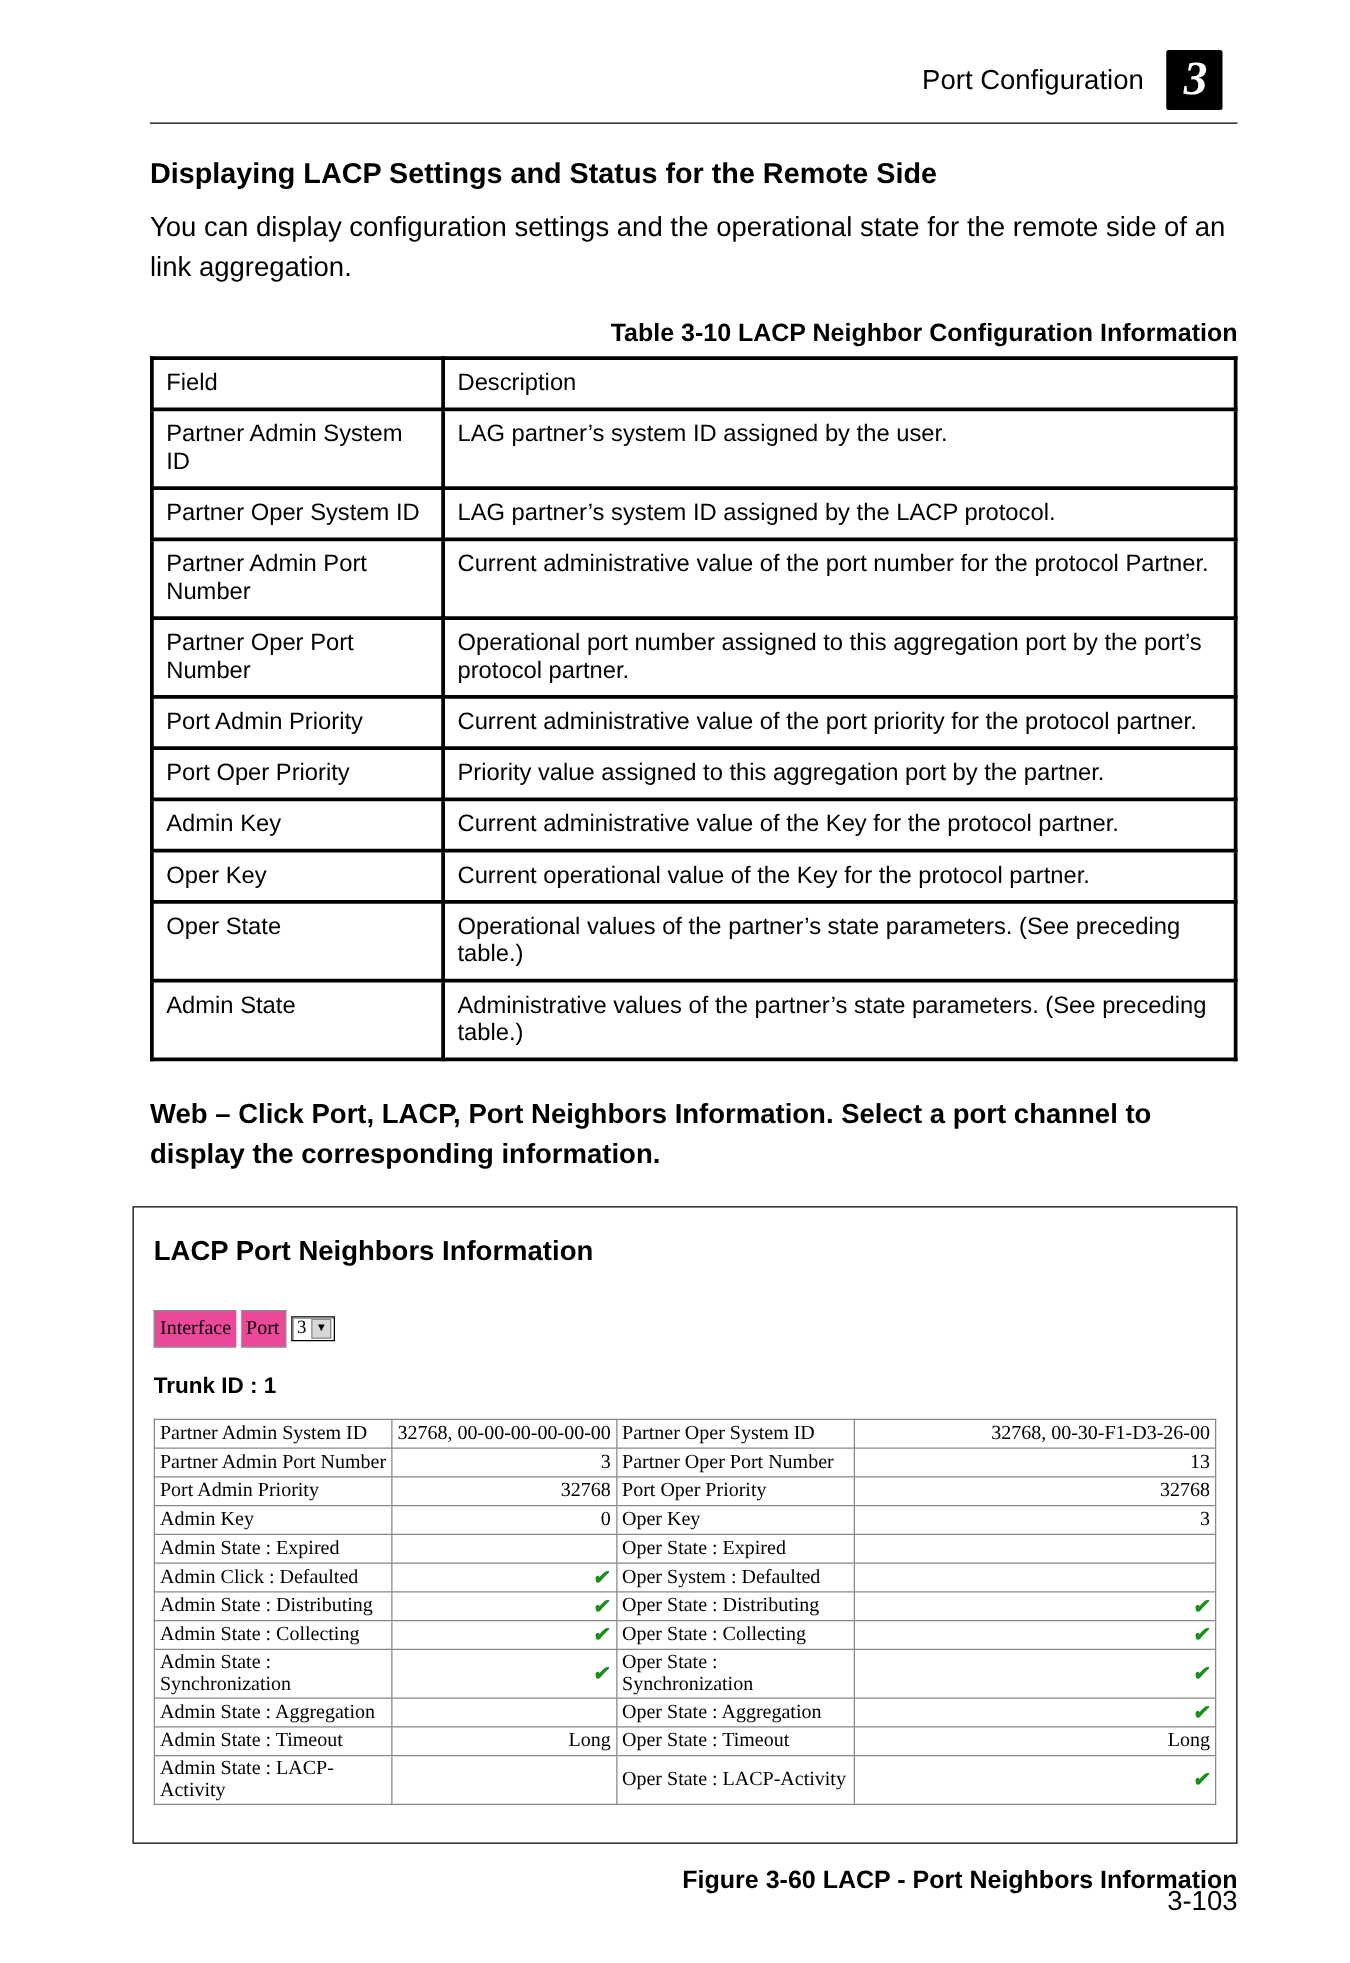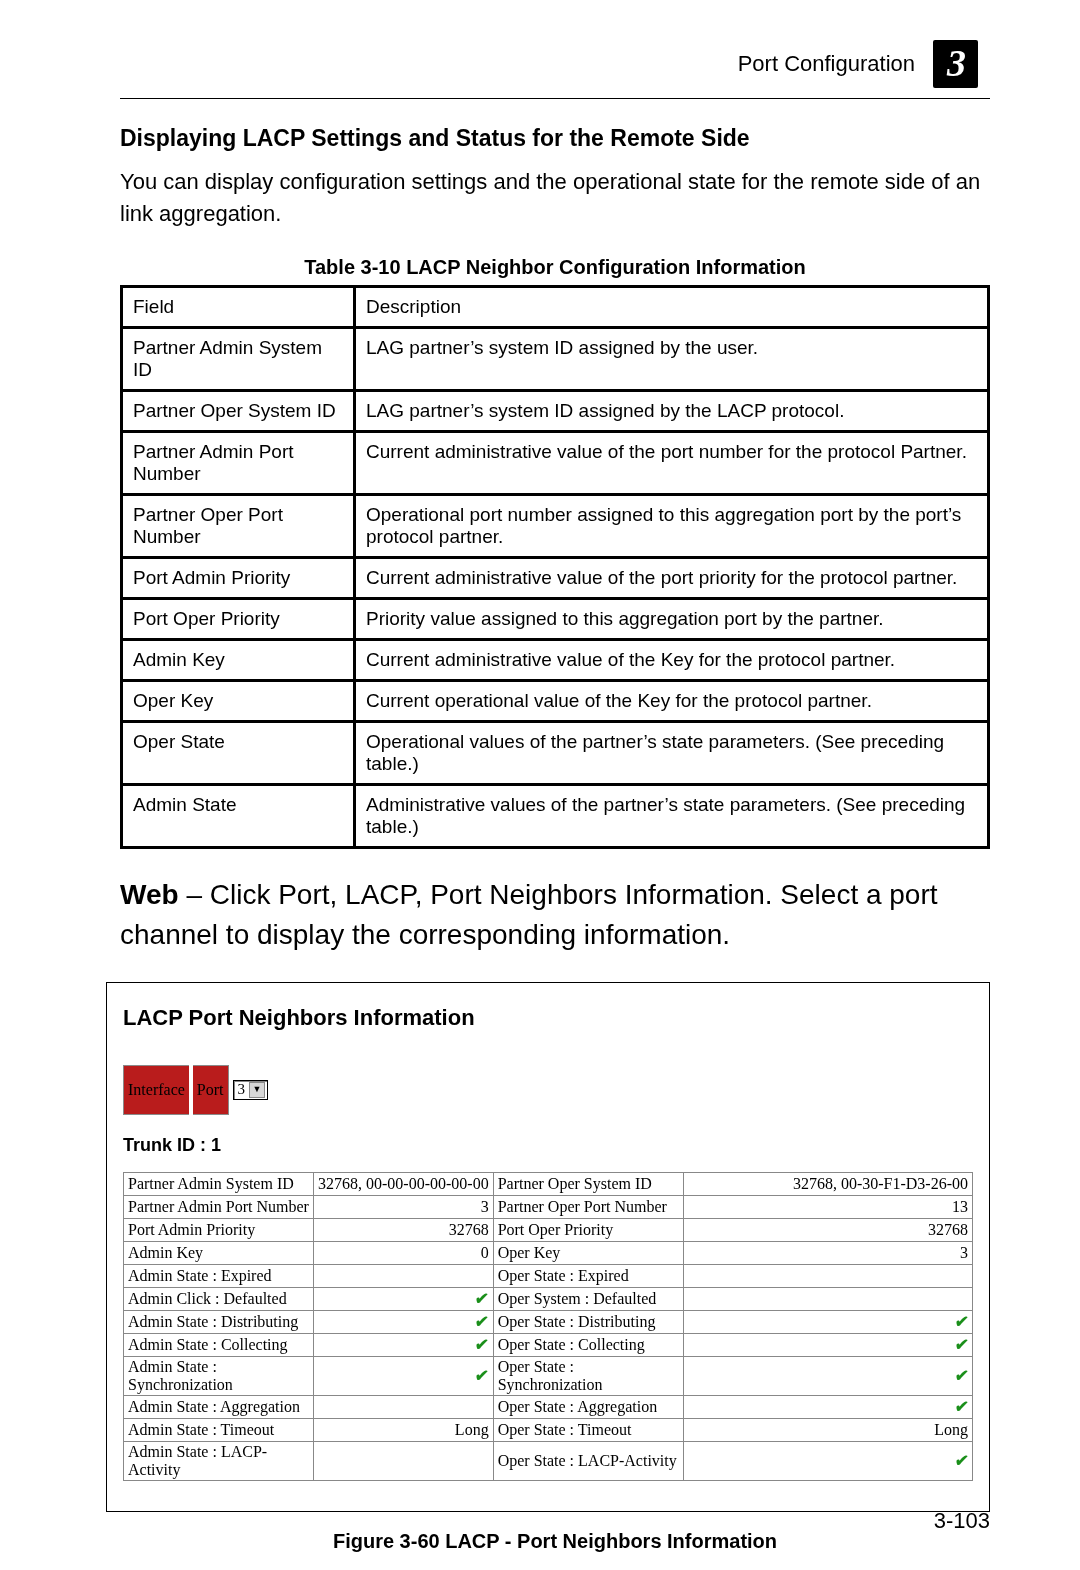--- a/index.html
+++ b/index.html
@@ -4,31 +4,31 @@
 <style>
   html,body{margin:0;padding:0;background:#fff;}
   body{font-family:Arial,Helvetica,sans-serif;color:#000;width:1080px;height:1570px;position:relative;}
   .page{padding:40px 90px 0 120px;}
   .hdr{display:flex;justify-content:flex-end;align-items:center;gap:18px;padding-right:12px;margin-bottom:10px;}
   .hdr-title{font-size:22px;}
   .chapnum{background:#000;color:#fff;font-weight:900;font-size:38px;font-family:Georgia,'Times New Roman',serif;padding:4px 12px 6px 14px;font-style:italic;border-radius:2px;line-height:1;}
   .rule{border:0;border-top:1px solid #000;margin:4px 0 26px 0;}
   h2{font-size:23px;font-weight:bold;margin:0 0 14px 0;}
   .body-text{font-size:22px;line-height:1.45;margin:0 0 26px 0;}
-  .tbl-caption,.fig-caption{text-align:center;font-weight:bold;font-size:20px;margin-bottom:6px;}
+  .tbl-caption,.fig-caption{text-align:right;font-weight:bold;font-size:20px;margin-bottom:6px;}
   .fig-caption{margin-top:18px;}
   table.desc{border-collapse:collapse;width:100%;font-size:19px;}
   table.desc td{border:3px solid #000000;padding:8px 10px;vertical-align:top;}
   table.desc .h td{font-weight:normal;}
-  .web-text{font-size:28px;line-height:1.45;margin:26px 0 26px 0;}
+  .web-text{font-size:22px;line-height:1.45;margin:26px 0 26px 0;font-weight:bold;}
   
   .panel{border:1px solid #000;margin-left:-14px;padding:22px 16px 30px 16px;background:#fff;font-family:"Times New Roman",Times,serif;font-size:16px;position:relative;}
   .panel-title{font-family:Arial,Helvetica,sans-serif;font-weight:bold;font-size:22px;margin-bottom:34px;}
   .iface-row{display:flex;align-items:center;gap:4px;font-size:16px;margin-bottom:18px;}
-  .iface-lbl,.iface-port{border:1px solid #8a8a8a;background:#b91c1c;padding:15px 4px;display:inline-block;font-family:"Times New Roman",serif;}
+  .iface-lbl,.iface-port{border:1px solid #8a8a8a;background:#ec4899;padding:5px 4px;display:inline-block;font-family:"Times New Roman",serif;}
   .iface-lbl{border-right:0;}
   .iface-port{border-left:0;}
   .iface-select{display:inline-flex;align-items:center;border:1px solid #000;background:#fff;padding:0 2px 0 4px;font-family:"Times New Roman",serif;font-size:15px;height:18px;box-shadow:inset 1px 1px 0 #888;}
   .iface-select .arrow{width:14px;height:14px;margin-left:4px;background:#d7d7d7;border:1px solid #888;display:flex;align-items:center;justify-content:center;font-size:9px;line-height:1;}
   .trunk{font-family:Arial,Helvetica,sans-serif;font-weight:bold;font-size:18px;margin-bottom:16px;margin-top:20px;}
   table.neigh{border-collapse:collapse;width:100%;font-family:"Times New Roman",serif;font-size:16px;}
   table.neigh td{border:1px solid #888;padding:1px 4px;height:20px;vertical-align:middle;background:#fff;}
   table.neigh td.r{text-align:right;white-space:nowrap;}
   .check{color:#1a8f1a;font-weight:bold;display:inline-block;transform:skewX(-8deg);}
   .pagenum{position:absolute;bottom:36px;right:90px;font-size:22px;}

